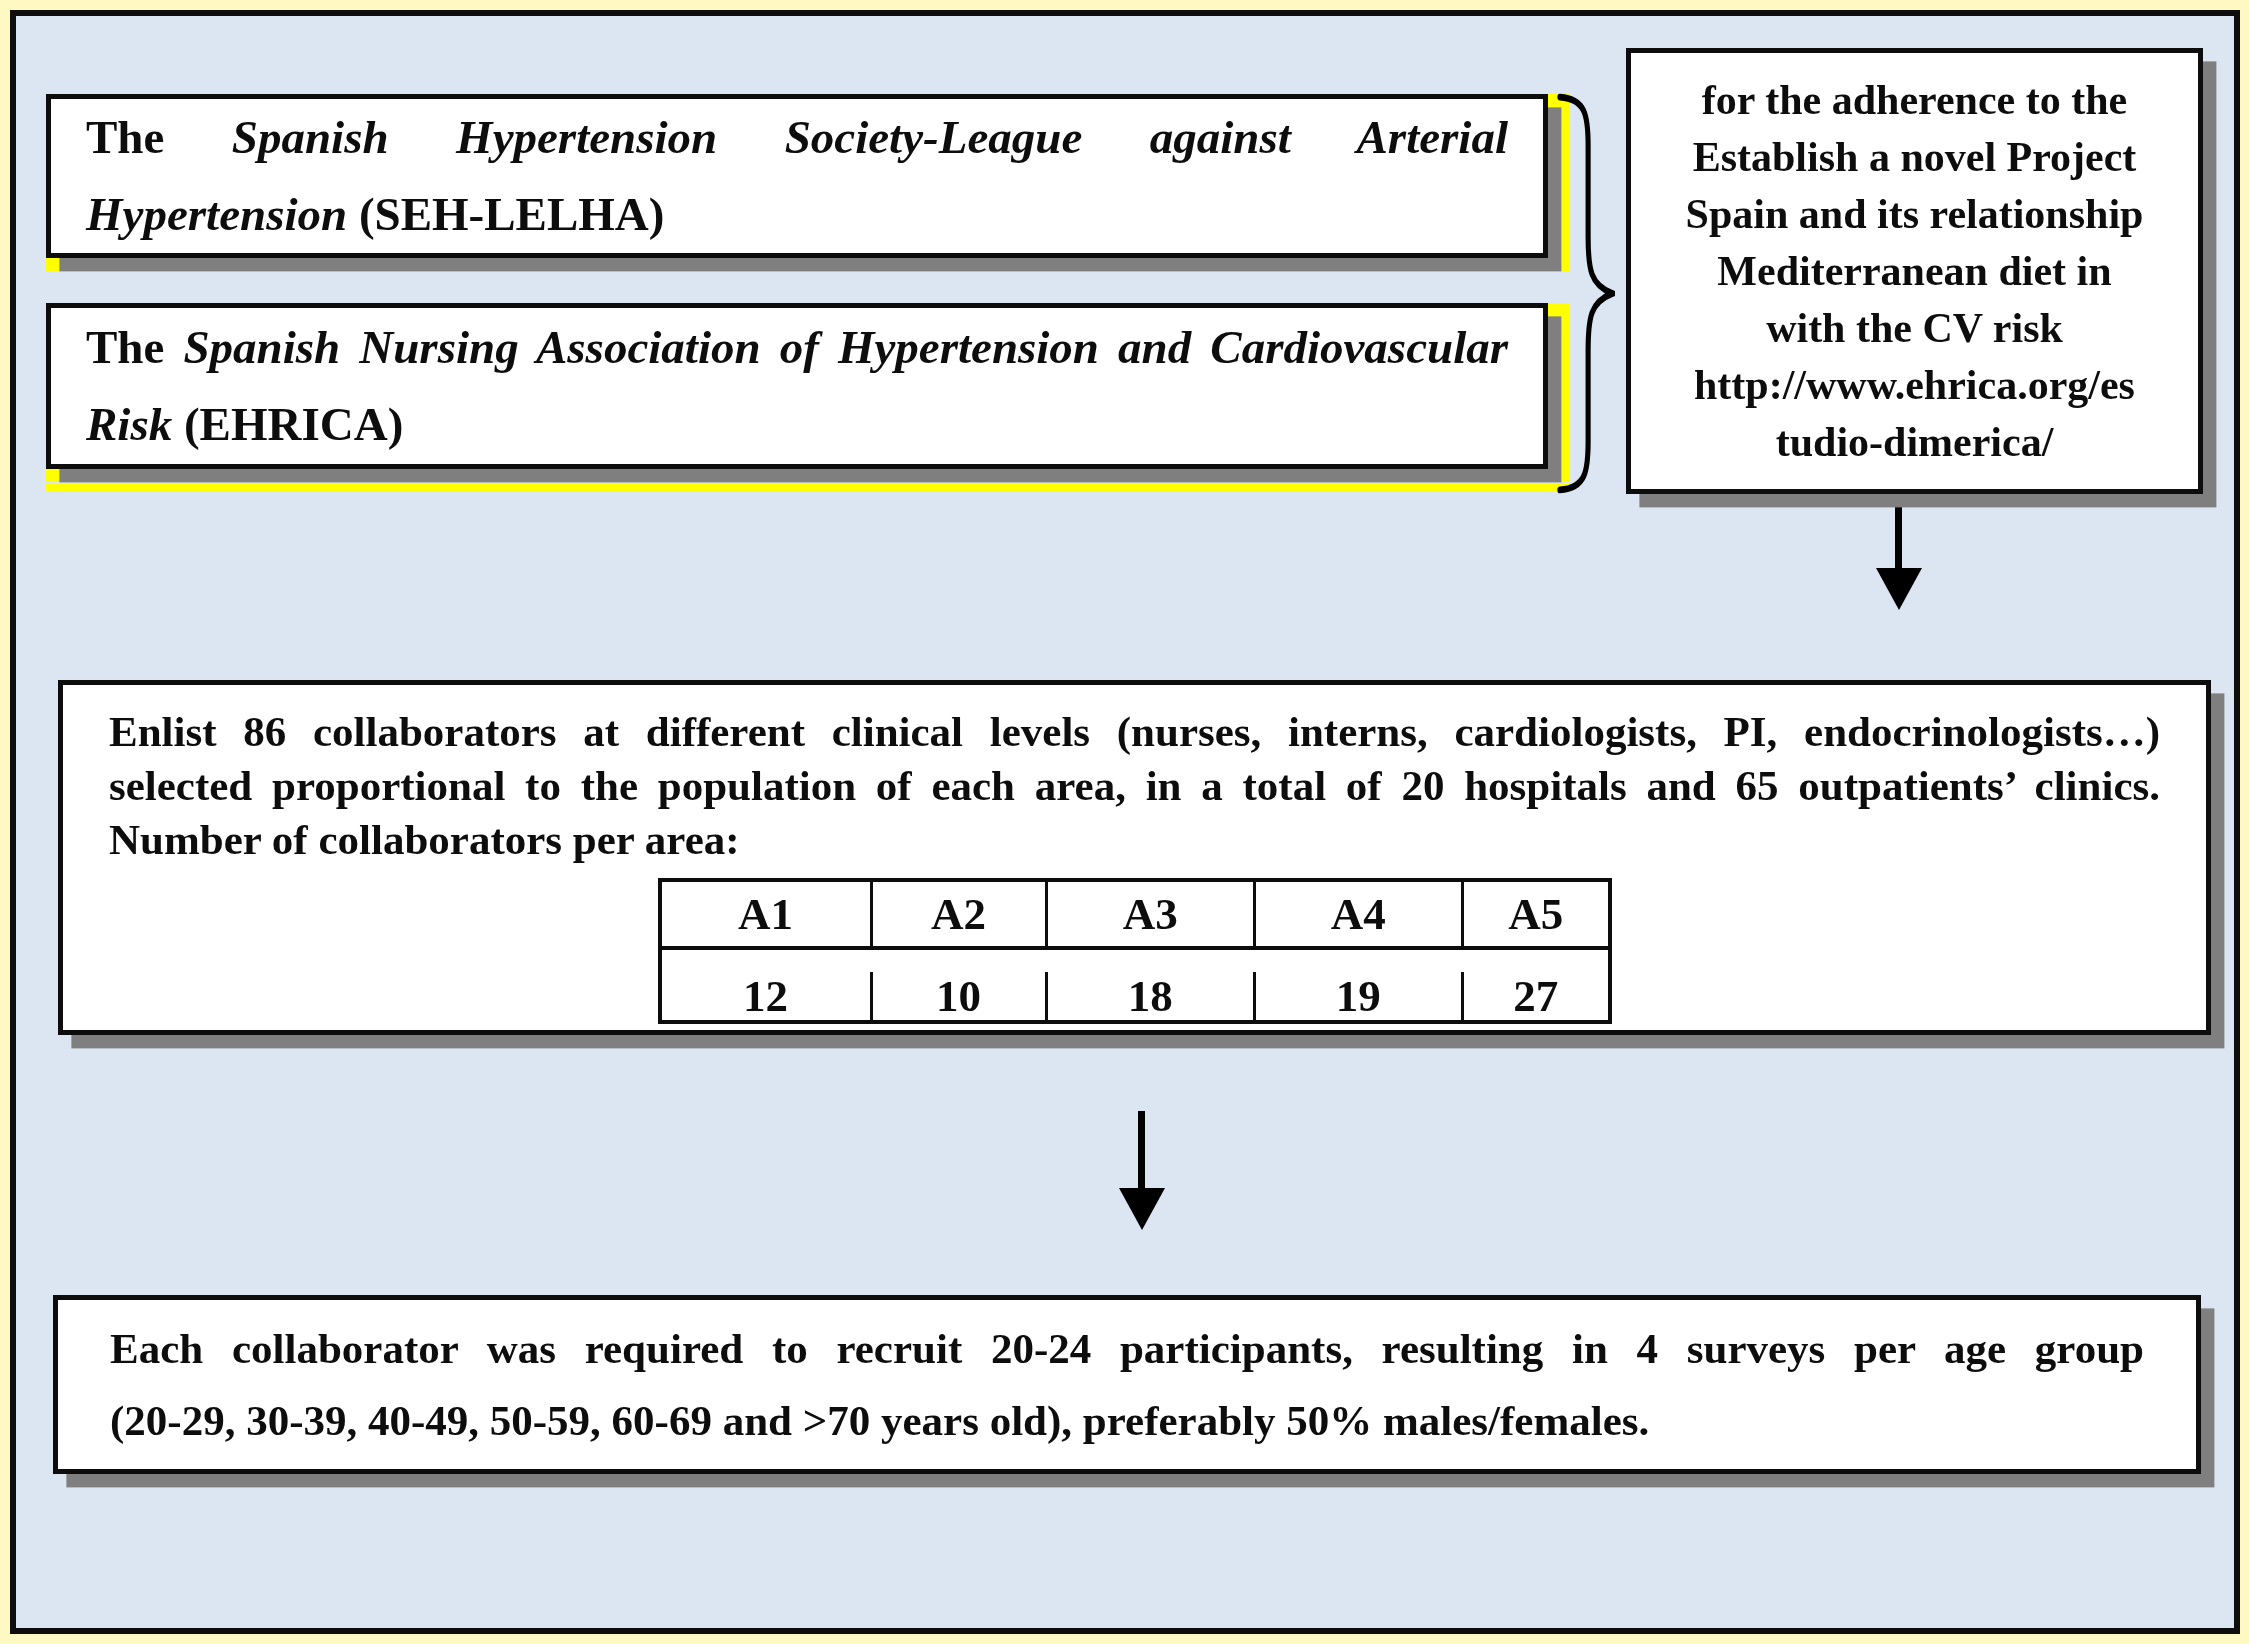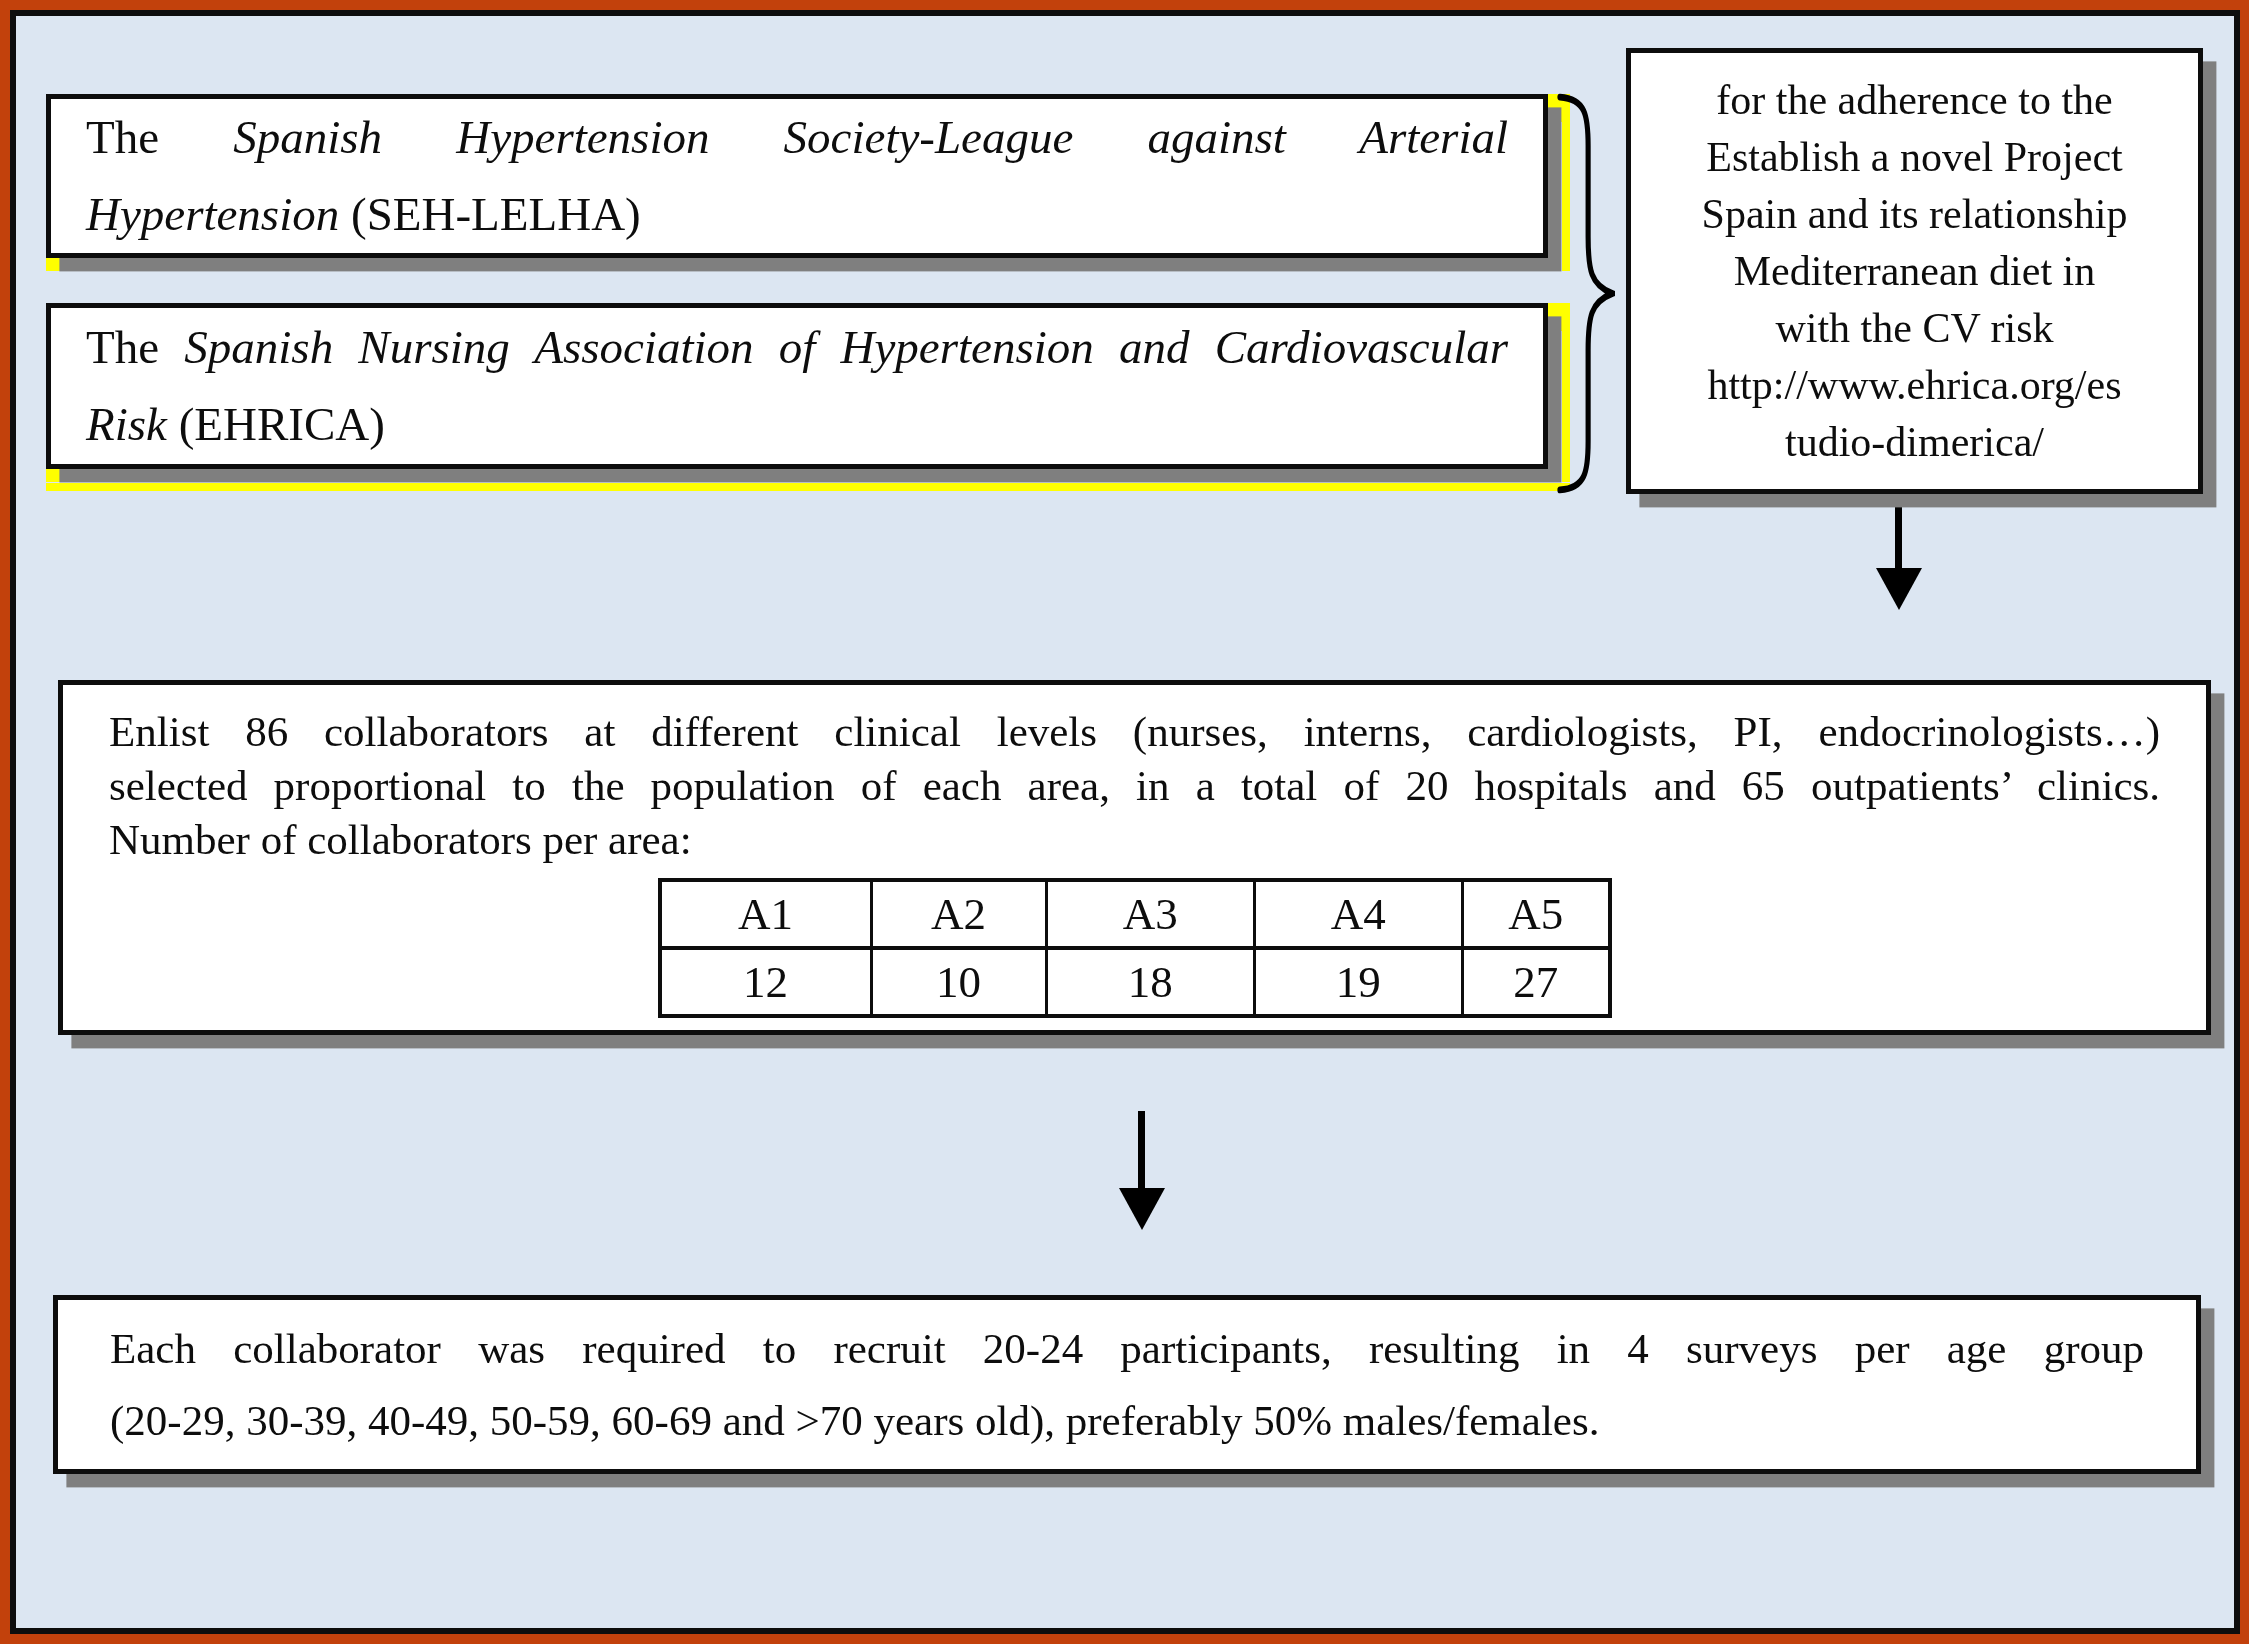--- a/index.html
+++ b/index.html
@@ -5,22 +5,23 @@
   html, body {
     margin: 0;
     padding: 0;
     background: #ffffff;
     font-family: "Liberation Serif", "DejaVu Serif", serif;
   }
   .canvas {
     position: relative;
     width: 2250px;
     height: 1644px;
-    background: #c2410c;
+    background: #fef9c3;
     overflow: hidden;
+    font-weight: bold;
   }
   .frame {
     position: absolute;
     left: 10px; top: 10px;
     width: 2230px; height: 1624px;
     box-sizing: border-box;
     border: 6.7px solid #0d0d0d;
     background: #dce6f2;
   }
   
@@ -82,21 +83,21 @@
   .tcell {
     box-sizing: border-box;
     display: flex;
     align-items: center;
     justify-content: center;
     font-size: 45px;
     border-left: 3.3px solid #0d0d0d;
   }
   .tcell:first-of-type { border-left: none; }
   .trow.header .tcell { height: 64px; }
-  .trow.values .tcell { height: 64px; }
+  .trow.values .tcell { height: 48px; margin-top: 22px; }
   .tcell:nth-of-type(1) { width: 22%; }
   .tcell:nth-of-type(2) { width: 18.5%; }
   .tcell:nth-of-type(3) { width: 22%; }
   .tcell:nth-of-type(4) { width: 22%; }
   .tcell:nth-of-type(5) { width: 15.5%; }
 
   
   .box-recruit { left: 53px; top: 1295px; width: 2148px; height: 179px; }
   .box-recruit .sbox { padding: 12px 52px; font-size: 43px; line-height: 72px; }
 

